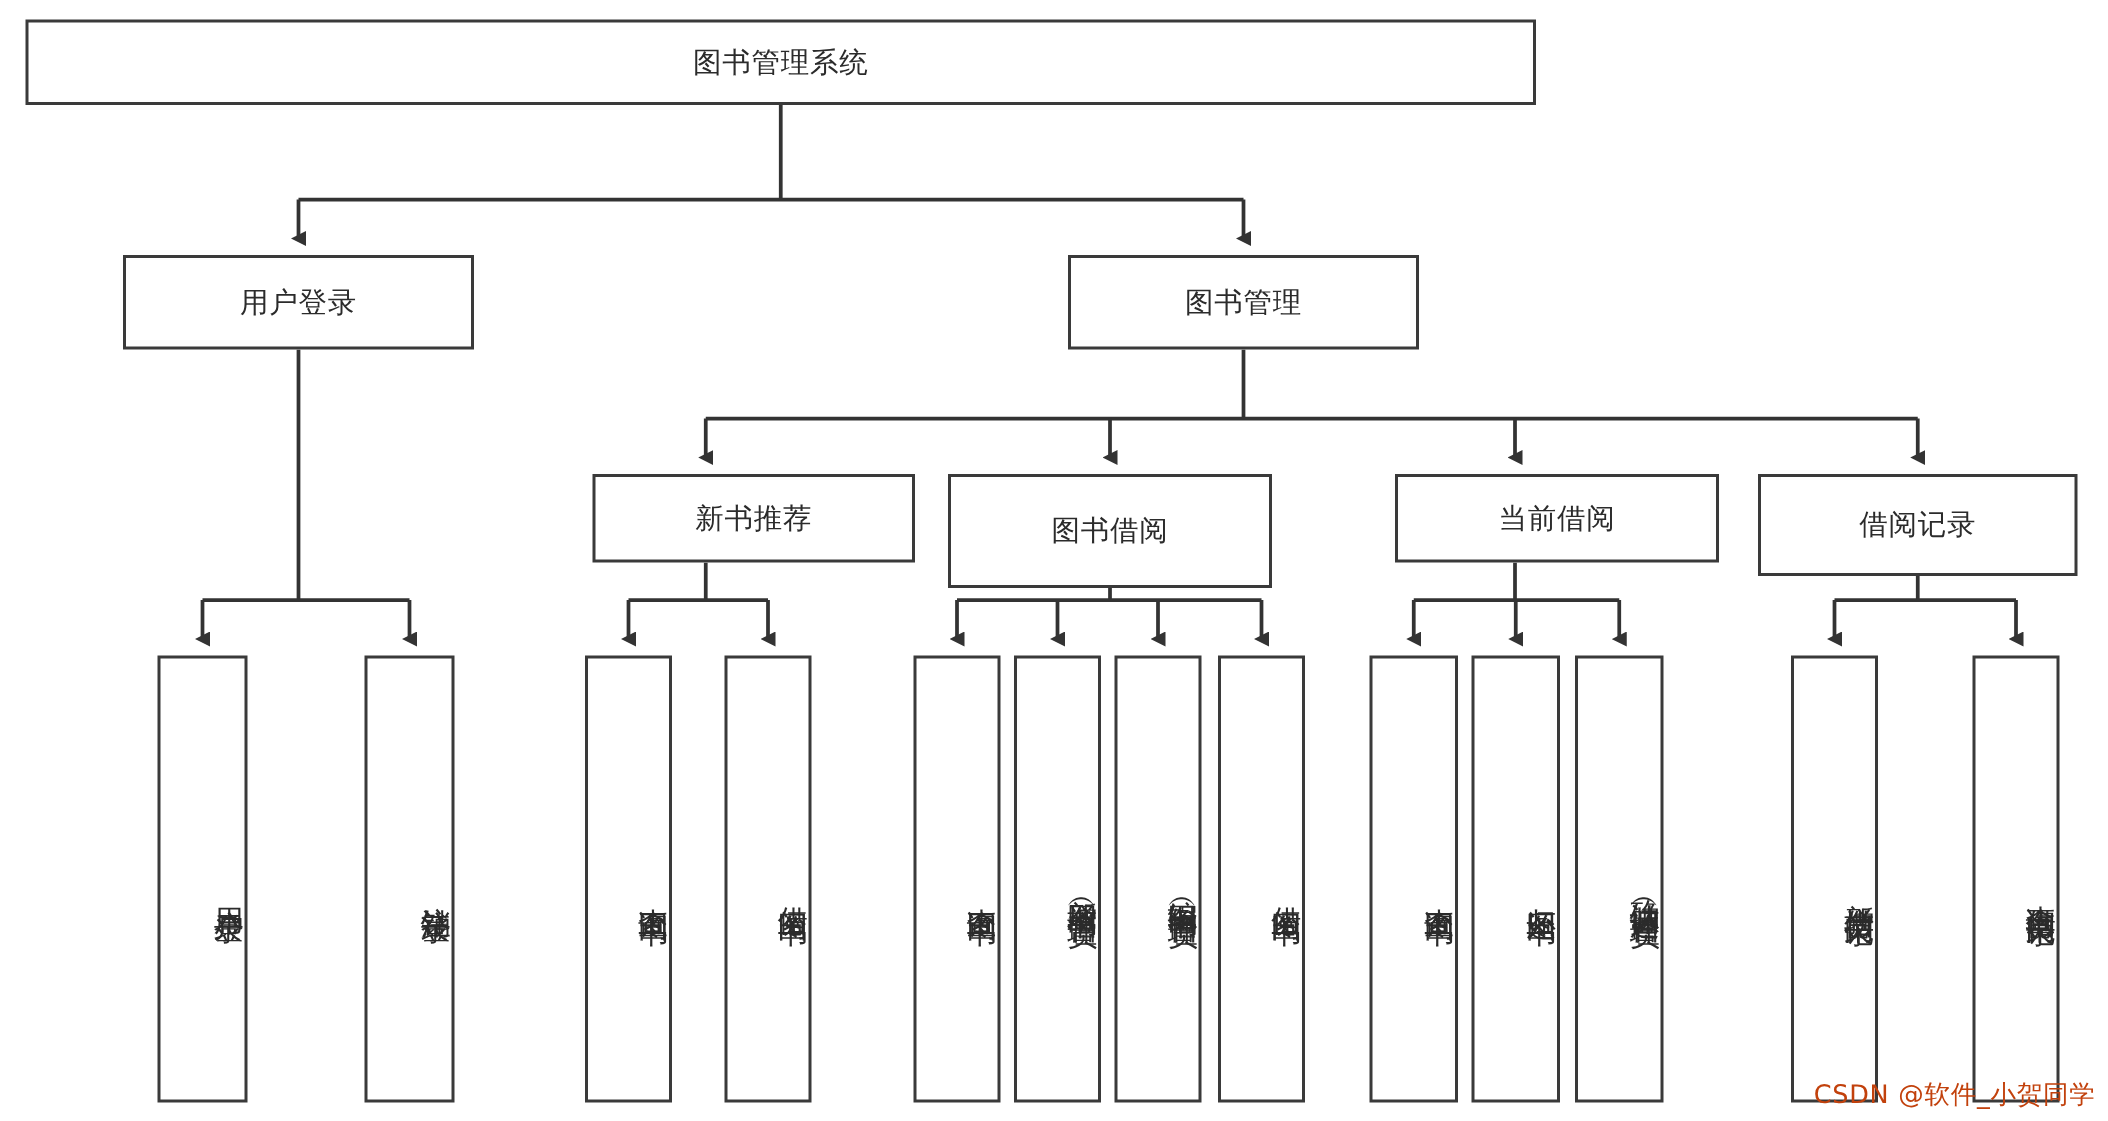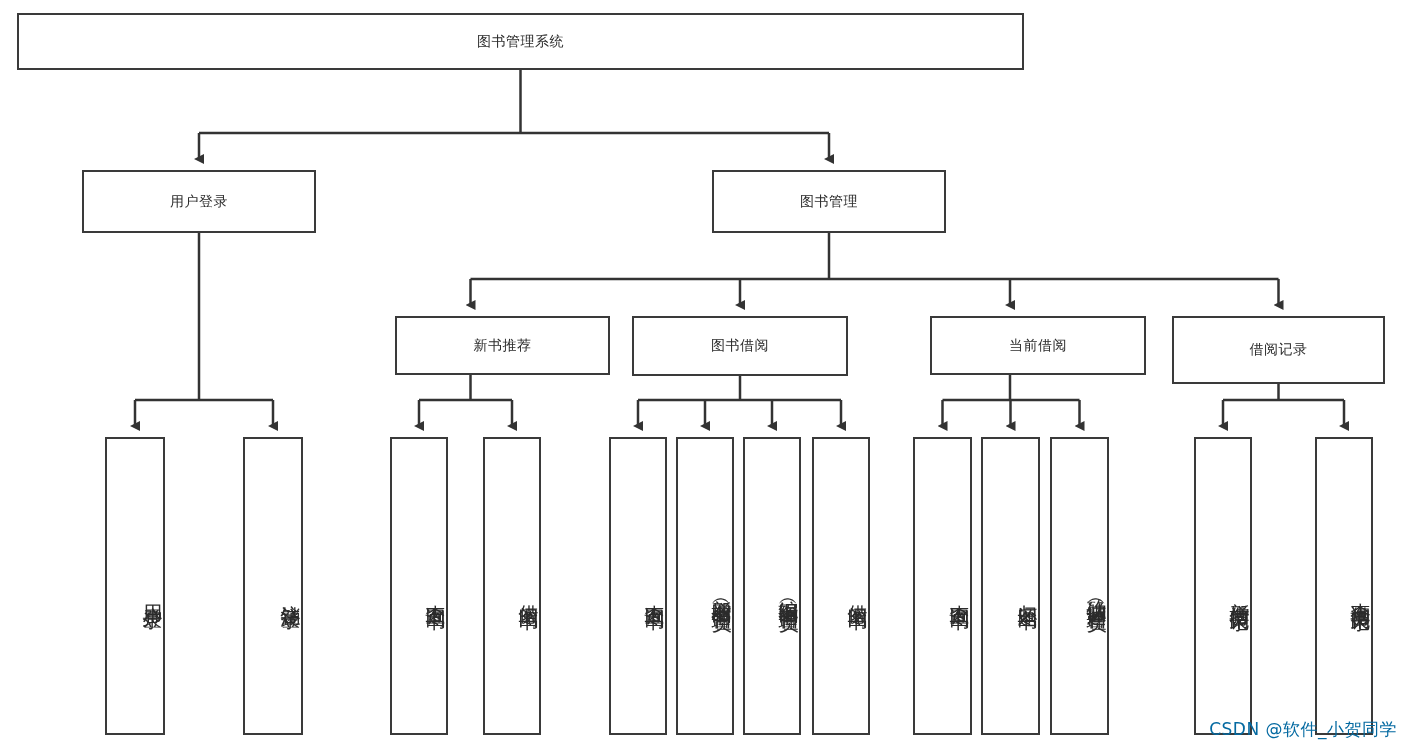--- a/index.html
+++ b/index.html
@@ -21,21 +21,21 @@
     position: absolute;
     box-sizing: border-box;
     border: 2px solid #3a3a3a;
     background: #ffffff;
     display: flex;
     align-items: center;
     justify-content: center;
     color: #2b2b2b;
   }
   .node.horizontal {
-    font-size: 14px;
+    font-size: 19px;
     letter-spacing: 0.5px;
   }
   .node.vertical {
     font-size: 20px;
     writing-mode: vertical-rl;
     text-orientation: upright;
     letter-spacing: 2px;
     line-height: 1.05;
     padding-top: 14px;
     align-items: flex-start;
@@ -51,21 +51,21 @@
     top: 0;
     width: 1405px;
     height: 747px;
     pointer-events: none;
   }
   .watermark {
     position: absolute;
     right: 8px;
     bottom: 6px;
     font-size: 17px;
-    color: #0369a1;
+    color: #c2410c;
     letter-spacing: 0.5px;
     white-space: nowrap;
   }
 </style>
 </head>
 <body>
 
 <div id="canvas">
   <svg class="edges" viewBox="0 0 1405 747">
     <defs>
@@ -116,21 +116,21 @@
       </div>
       <div class="node horizontal" style="left: 82px; top: 170px; width: 234px; height: 63px; border-color: rgb(58, 58, 58); color: rgb(43, 43, 43);">
         <span class="node-label">用户登录</span>
       </div>
       <div class="node horizontal" style="left: 712px; top: 170px; width: 234px; height: 63px; border-color: rgb(58, 58, 58); color: rgb(43, 43, 43);">
         <span class="node-label">图书管理</span>
       </div>
       <div class="node horizontal" style="left: 363px; top: 316px; width: 215px; height: 59px; border-color: rgb(58, 58, 58); color: rgb(43, 43, 43); margin-left: 32px;">
         <span class="node-label">新书推荐</span>
       </div>
-      <div class="node horizontal" style="left: 632px; top: 316px; width: 216px; height: 60px; border-color: rgb(58, 58, 58); color: rgb(43, 43, 43);">
+      <div class="node horizontal" style="left: 632px; top: 316px; width: 216px; height: 76px; border-color: rgb(58, 58, 58); color: rgb(43, 43, 43);">
         <span class="node-label">图书借阅</span>
       </div>
       <div class="node horizontal" style="left: 930px; top: 316px; width: 216px; height: 59px; border-color: rgb(58, 58, 58); color: rgb(43, 43, 43);">
         <span class="node-label">当前借阅</span>
       </div>
       <div class="node horizontal" style="left: 1172px; top: 316px; width: 213px; height: 68px; border-color: rgb(58, 58, 58); color: rgb(43, 43, 43);">
         <span class="node-label">借阅记录</span>
       </div>
       <div class="node vertical" style="left: 105px; top: 437px; width: 60px; height: 298px; border-color: rgb(58, 58, 58); color: rgb(43, 43, 43);">
         <span class="node-label">用户登录</span>

